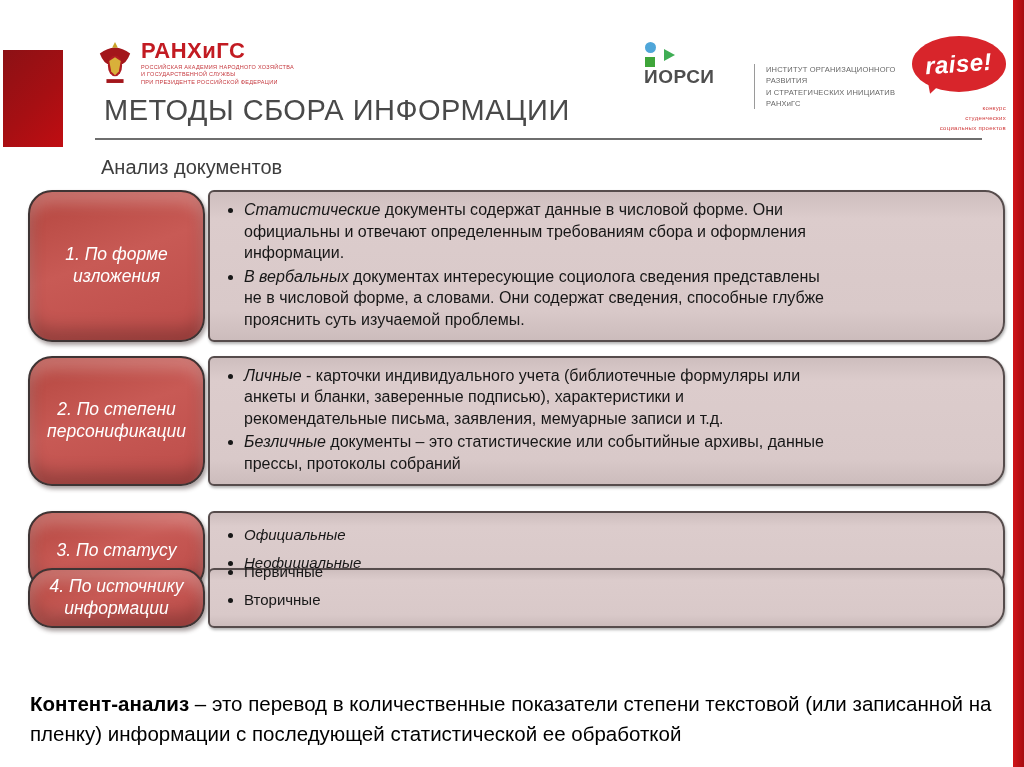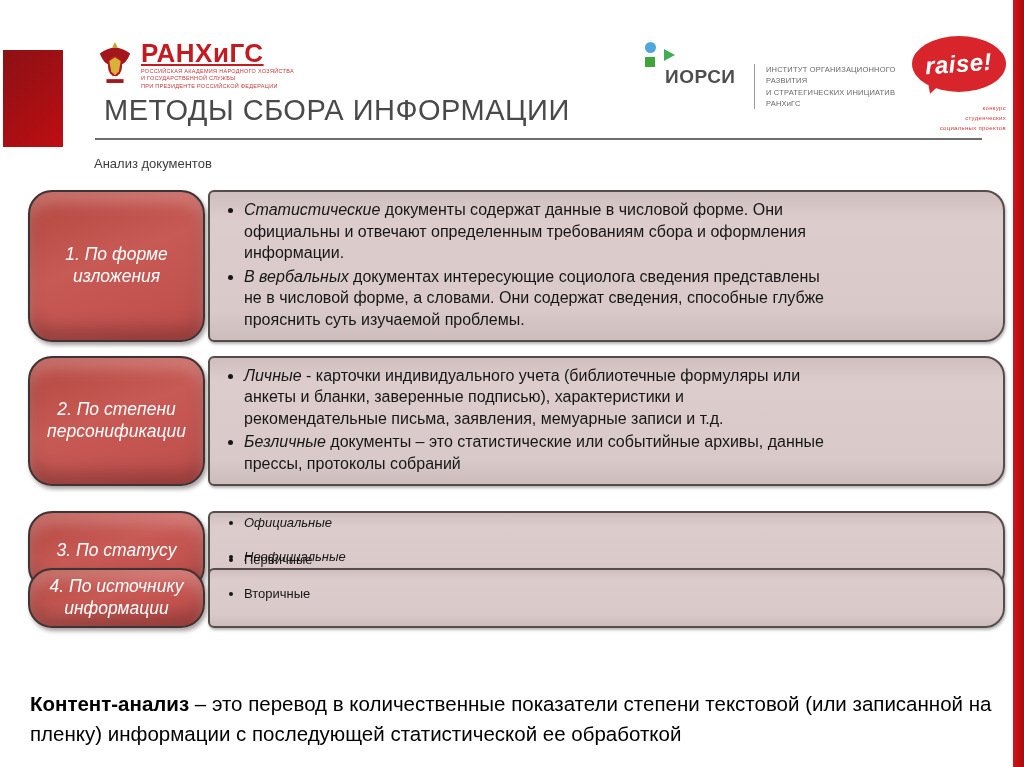--- a/index.html
+++ b/index.html
@@ -10,35 +10,35 @@
   }
   
   .left-accent { position:absolute; left:3px; top:50px; width:60px; height:97px;
     background:linear-gradient(135deg,#8c1115 0%,#a60f13 55%,#c00d12 100%); }
   .right-accent { position:absolute; right:0; top:0; width:11px; height:767px;
     background:linear-gradient(to right,#d21419,#a50b0f); }
 
   
   .ranepa { position:absolute; left:96px; top:40px; display:flex; gap:7px; align-items:flex-start; }
   .ranepa-text { display:flex; flex-direction:column; }
-  .ranepa-name { color:#c21b22; font-weight:bold; font-size:26px; line-height:1; letter-spacing:.5px;text-decoration:underline; }
+  .ranepa-name { color:#c21b22; font-weight:bold; font-size:22px; line-height:1; letter-spacing:.5px; }
   .ranepa-sub { color:#c4363c; font-size:5.5px; line-height:1.35; letter-spacing:.3px; margin-top:2px; }
 
   
   .page-title { position:absolute; left:104px; top:94px; font-size:29px; color:#494949; letter-spacing:.5px; white-space:nowrap; }
   .title-rule { position:absolute; left:95px; top:138px; width:887px; height:2px; background:#6e6e6e; }
-  .page-subtitle { position:absolute; left:94px; top:156px; font-size:13px; color:#3d3d3d; }
+  .page-subtitle { position:absolute; left:101px; top:156px; font-size:20px; color:#3d3d3d; }
 
   
   .iorsi { position:absolute; left:636px; top:42px; width:260px; height:46px; }
   .i-circle { position:absolute; left:9px; top:0; width:11px; height:11px; border-radius:50%; background:#4fa6d9; }
   .i-tri { position:absolute; left:28px; top:7px; width:0; height:0;
     border-left:11px solid #3fae55; border-top:6px solid transparent; border-bottom:6px solid transparent; }
   .i-sq { position:absolute; left:9px; top:15px; width:10px; height:10px; background:#3fa53a; }
-  .i-name { position:absolute; left:29px; top:24px; font-size:19px; font-weight:bold; color:#4e4e4e; letter-spacing:.5px; }
+  .i-name { position:absolute; left:8px; top:24px; font-size:19px; font-weight:bold; color:#4e4e4e; letter-spacing:.5px; }
   .i-desc { position:absolute; left:118px; top:22px; border-left:1.5px solid #9a9a9a; padding-left:11px;
     font-size:7.5px; color:#666; line-height:1.5; letter-spacing:.2px; }
 
   
   .raise { position:absolute; left:912px; top:36px; width:100px; }
   .raise-bubble { position:relative; width:94px; height:56px; background:#d8252b; border-radius:50%;
     display:flex; align-items:center; justify-content:center; }
   .raise-bubble::after { content:""; position:absolute; left:12px; bottom:-9px; width:0; height:0;
     border:7px solid transparent; border-top:13px solid #d8252b; transform:rotate(18deg); }
   .raise-word { color:#fff; font-style:italic; font-weight:bold; font-size:24px; transform:rotate(-4deg); letter-spacing:.5px; }
@@ -58,21 +58,21 @@
   }
   .panel { flex:1; border:2px solid #564c4c; border-radius:6px 20px 20px 6px;
     background:linear-gradient(to bottom,#cebebe 0%,#dccccc 18%,#d9c9c9 80%,#ccbcbc 100%);
     box-shadow:1px 2px 3px rgba(0,0,0,.3);
     display:flex; flex-direction:column; justify-content:flex-end;
     padding:24px 20px 8px 14px;
   }
   .panel-pad { padding-right:175px; }
   ul.bullets { margin:0; padding-left:20px; list-style:disc; }
   .bullets li { font-size:16px; color:#171717; line-height:1.34; margin:2px 0; }
-  .row3 .bullets li, .row4 .bullets li { font-size:13px; margin:16px 0; }
+  .row3 .bullets li, .row4 .bullets li { font-size:15px; margin:8px 0; }
   .lead { font-style:italic; }
   .row3 .bullets li { font-style:italic; }
 
   
   .footer { position:absolute; left:30px; top:689px; width:978px; font-size:20.5px; color:#000; line-height:1.47; }
   .footer b { font-weight:bold; }
 </style>
 </head>
 <body>
 

